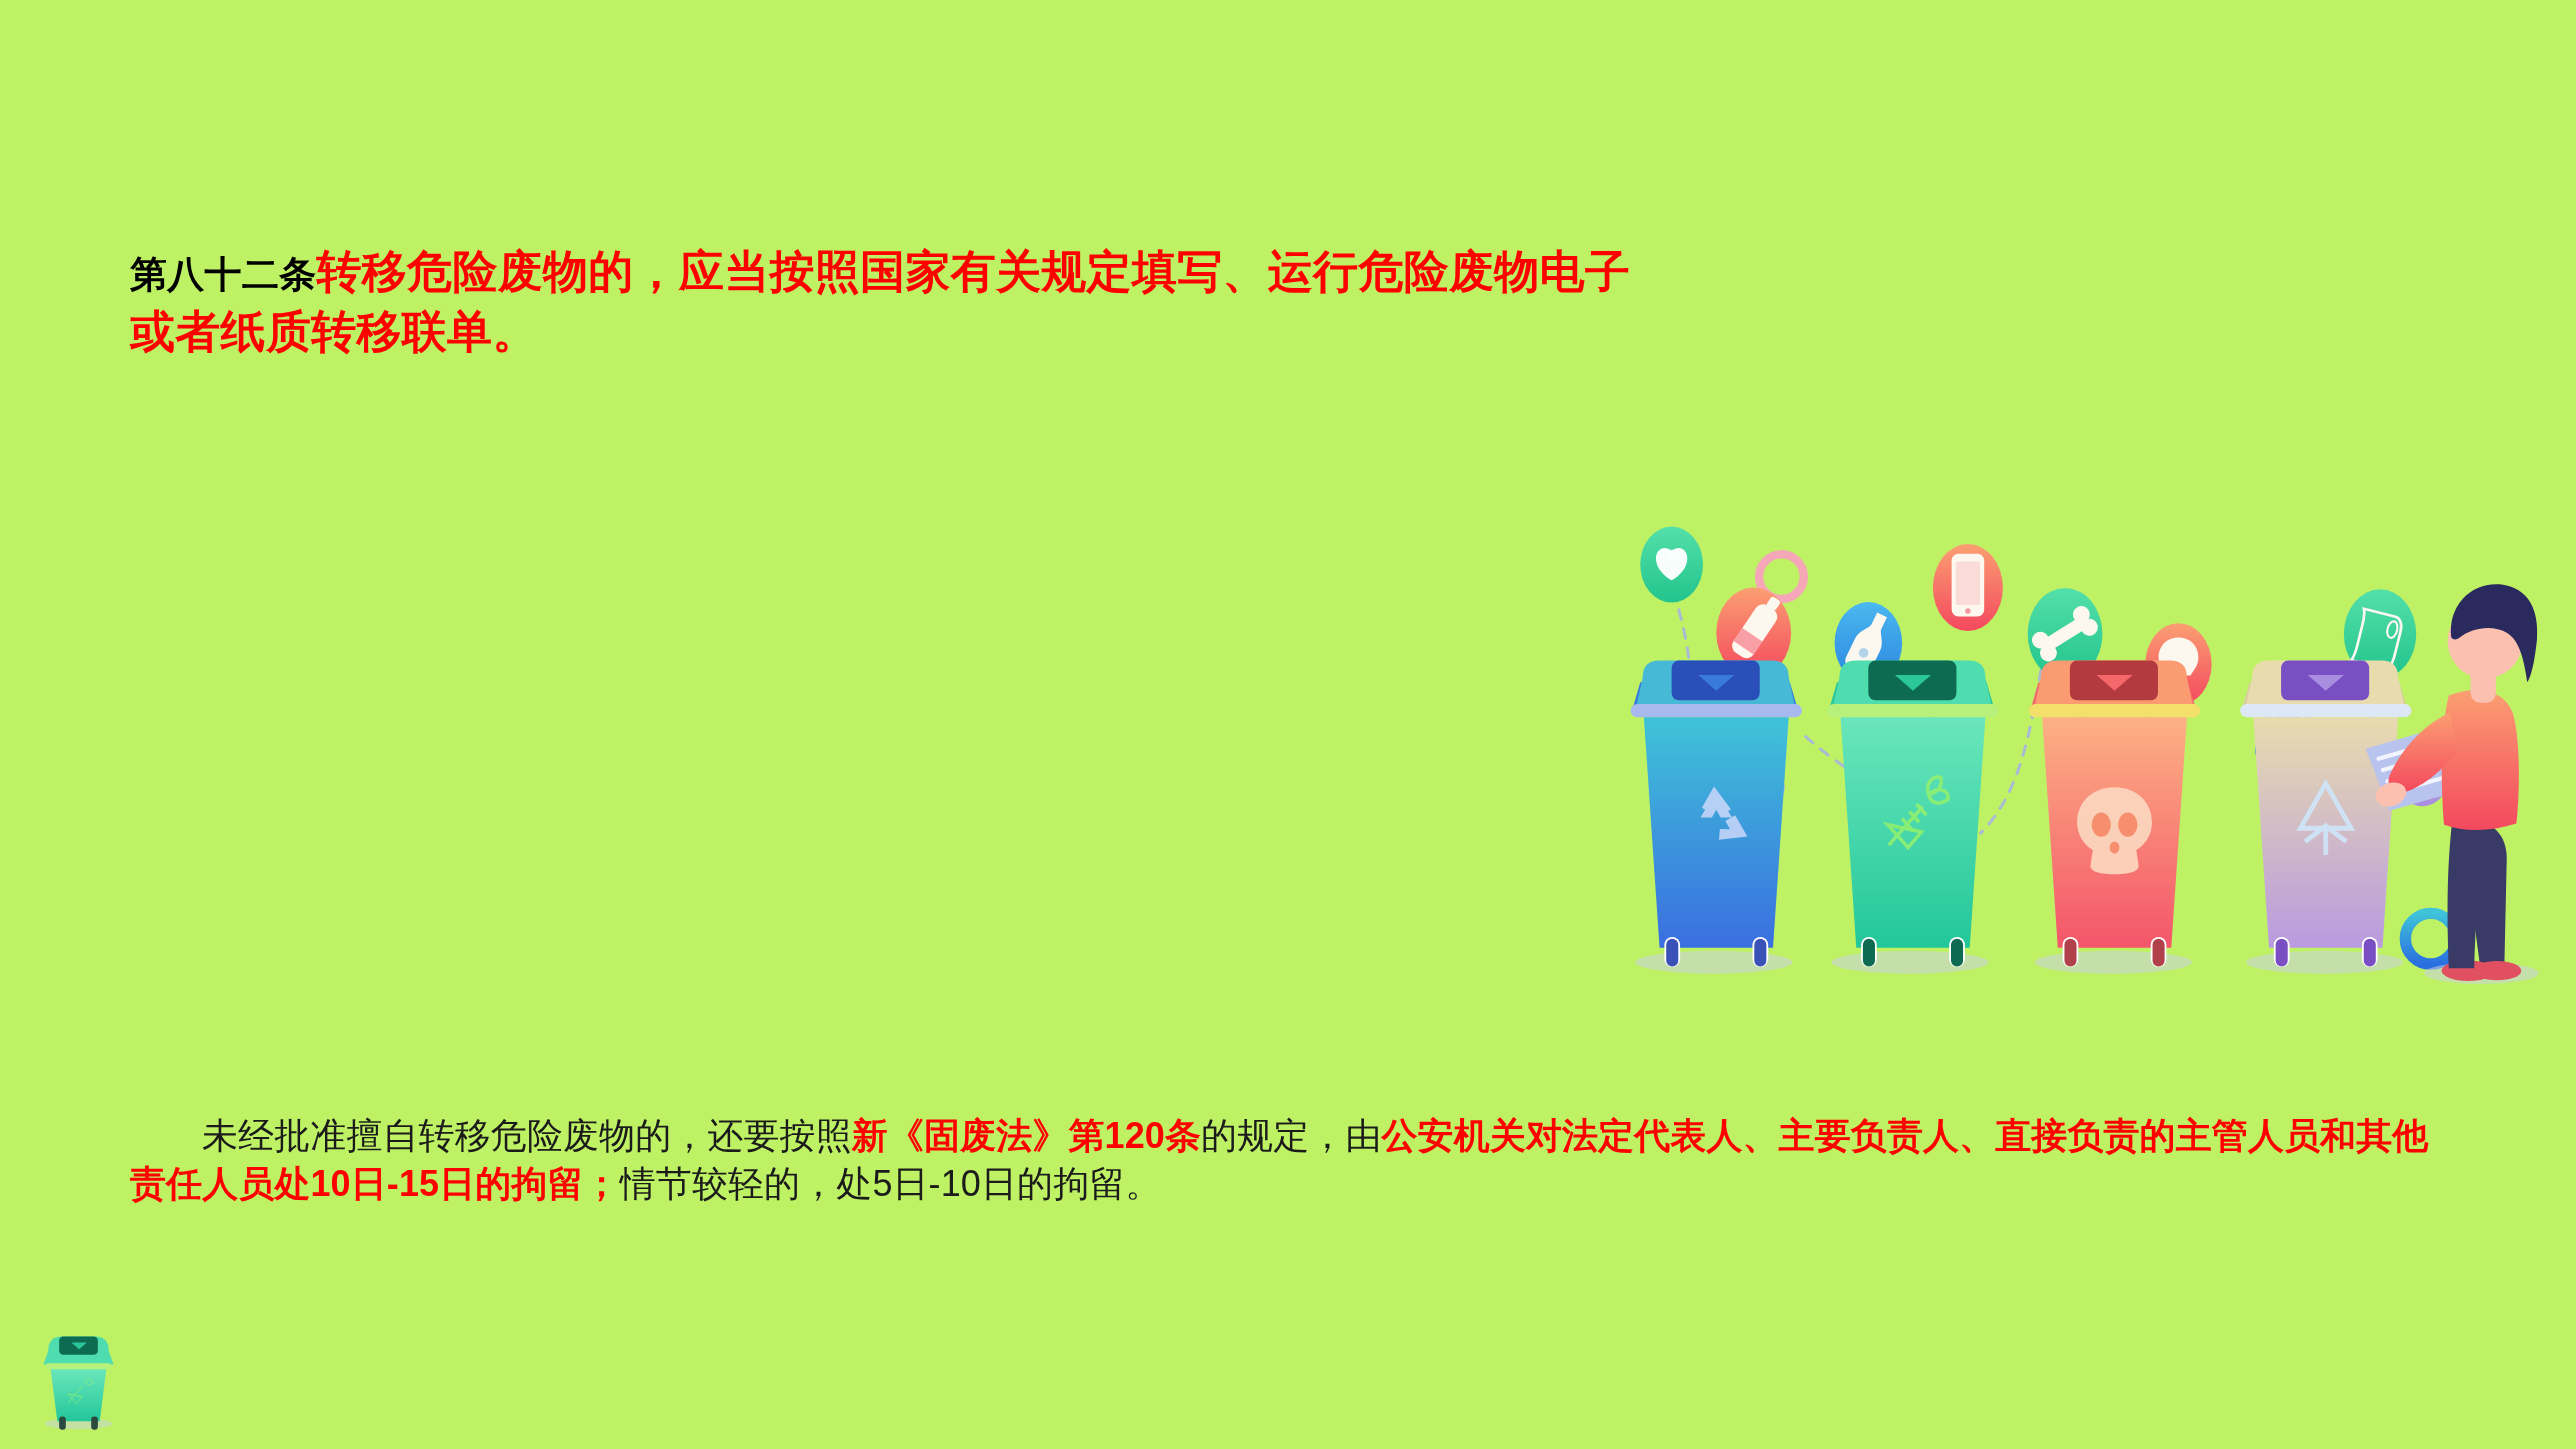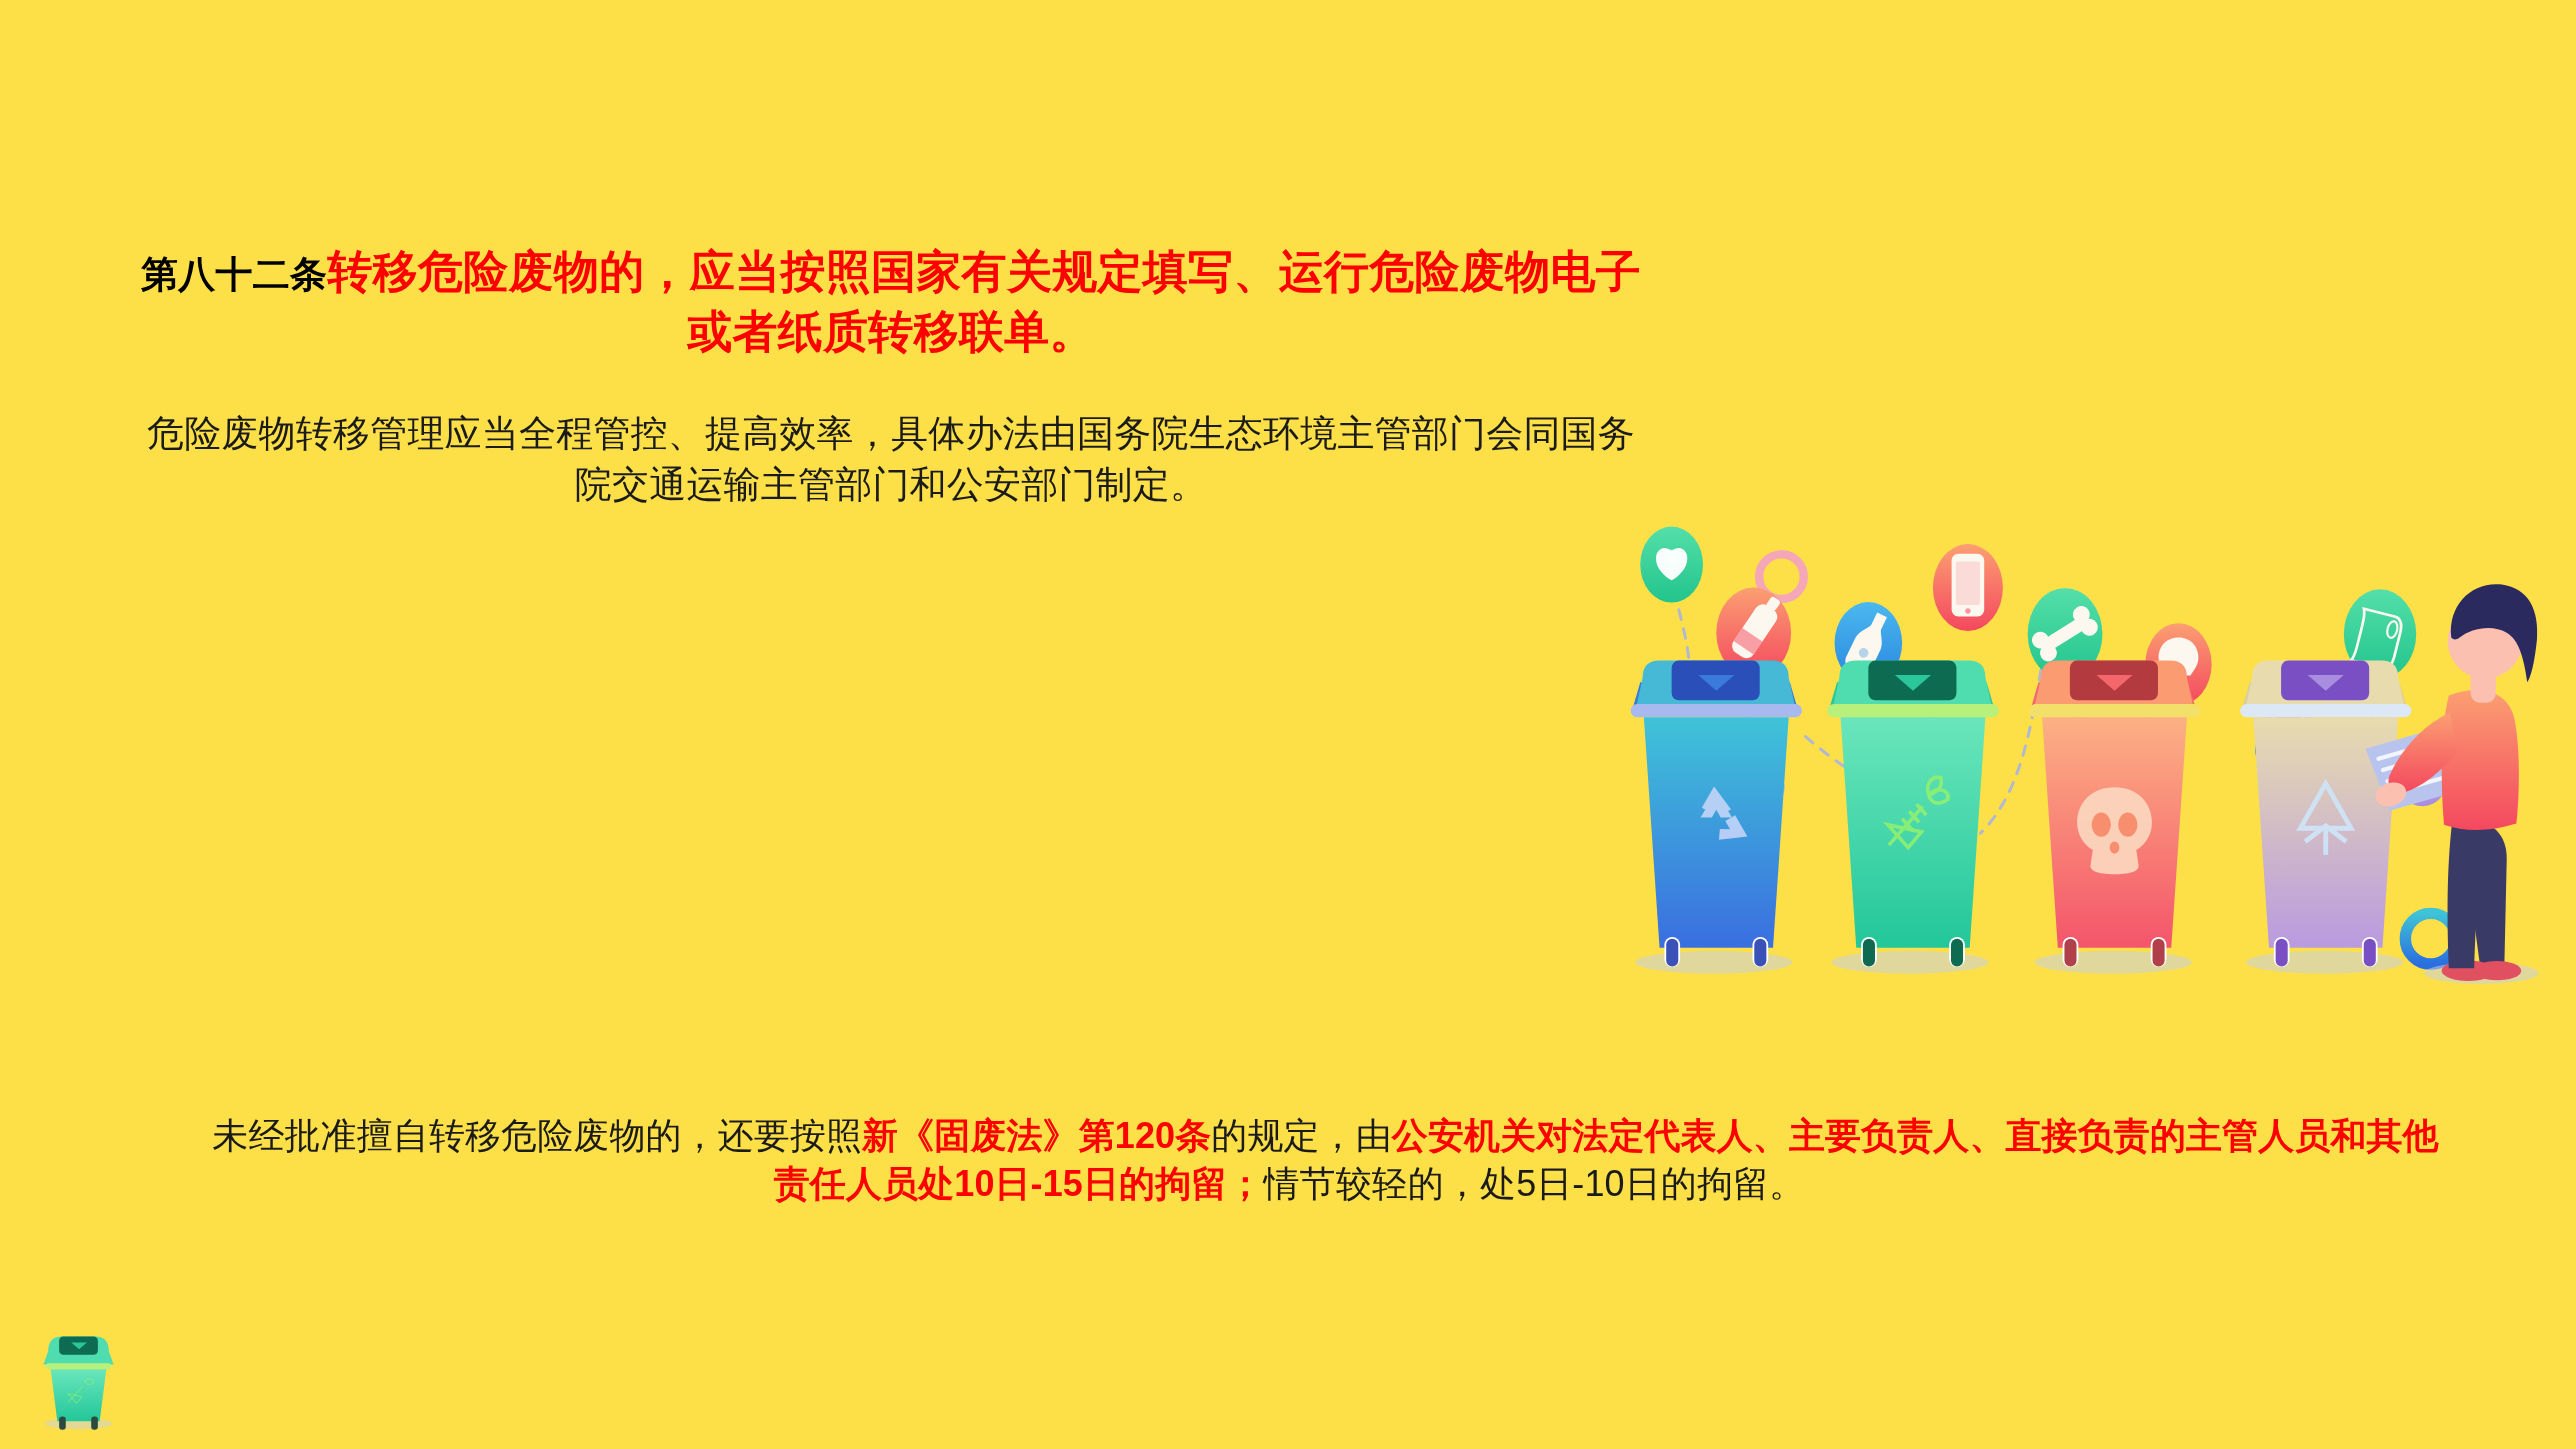--- a/index.html
+++ b/index.html
@@ -3,21 +3,21 @@
 <meta charset="utf-8">
 <style>
   html,body{margin:0;padding:0;}
   body{
     width:2576px;height:1449px;
     background:#f9fafc;
     font-family:"Liberation Sans","DejaVu Sans",sans-serif;
     overflow:hidden;
     position:relative;
   }
-  .slide{position:absolute;inset:0;background:#fde047;text-align:center;}
+  .slide{position:absolute;inset:0;background:#bef264;}
 
   
   .text-col{
     position:absolute;
     left:130px; top:242px;
     width:1522px;
   }
 
   .article-title{
     font-size:45px;
@@ -69,21 +69,20 @@
 </head>
 <body>
 
 <div class="slide">
 
   <div class="text-col">
 
     <h1 class="article-title"><span class="art-no">第八十二条</span><span>转移危险废物的，应当按照国家有关规定填写、运行危险废物电子或者纸质转移联单。</span></h1>
 
 
-    <p class="body-para">危险废物转移管理应当全程管控、提高效率，具体办法由国务院生态环境主管部门会同国务院交通运输主管部门和公安部门制定。</p>
   </div>
 
   <div class="penalty-block"><span class="ind"></span><span>未经批准擅自转移危险废物的，还要按照</span><span class="red-b">新《固废法》第120条</span><span>的规定，由</span><span class="red-b">公安机关对法定代表人、主要负责人、直接负责的主管人员和其他责任人员处10日-15日的拘留；</span><span>情节较轻的，处5日-10日的拘留。</span></div>
 
   <div class="illus">
     <svg viewBox="0 0 1606 880" xmlns="http://www.w3.org/2000/svg">
       <defs>
         <linearGradient id="gBlueBin" x1="0" y1="0" x2="0" y2="1">
           <stop offset="0%" stop-color="#3fc3d8"></stop>
             <stop offset="100%" stop-color="#3a6ee0"></stop>

